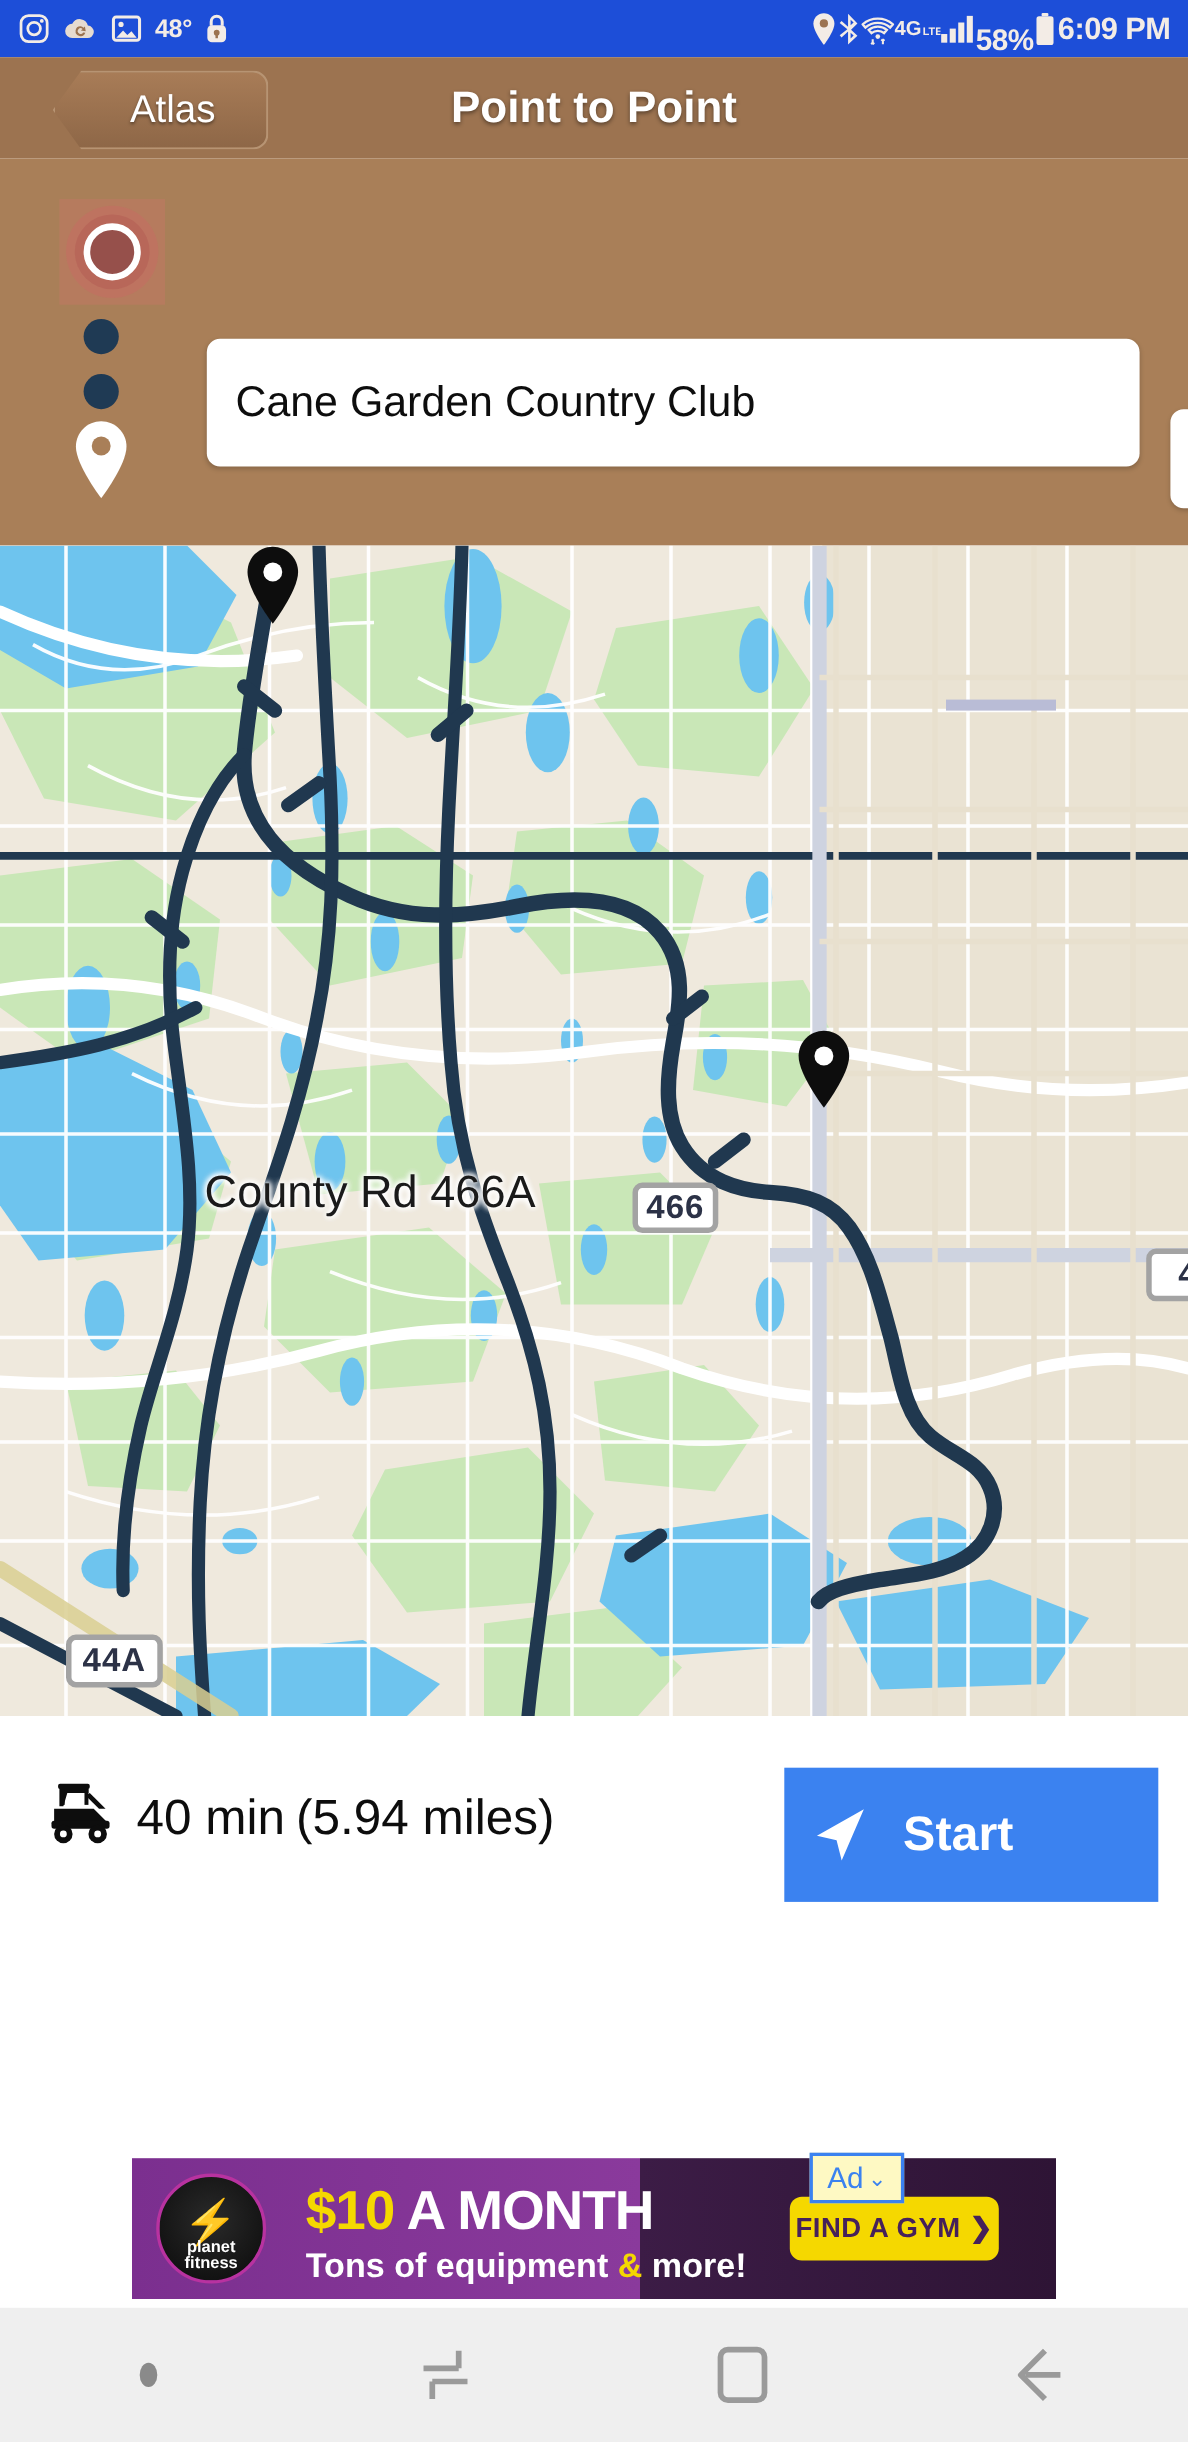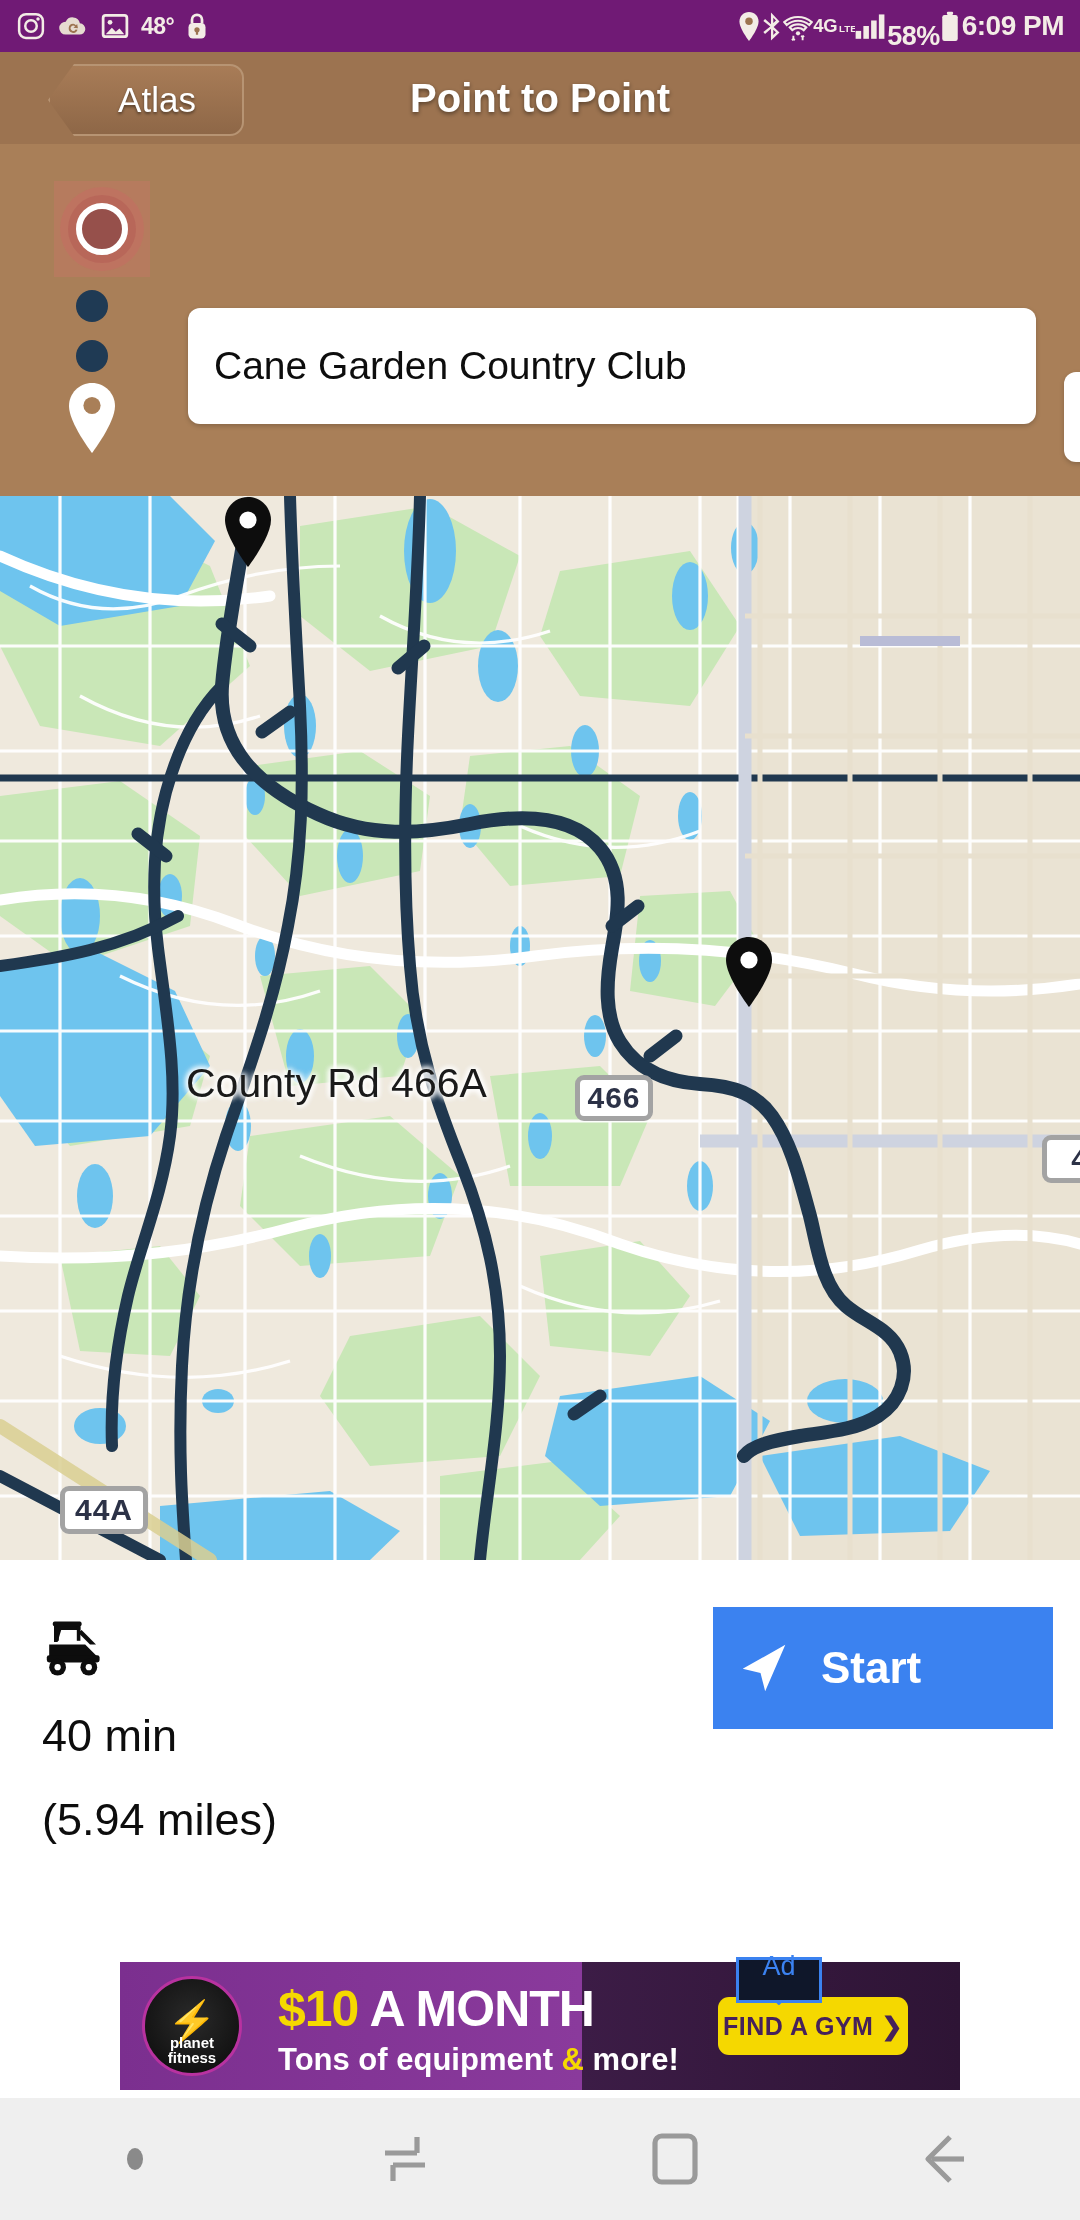--- a/index.html
+++ b/index.html
@@ -6,21 +6,21 @@
   html, body {
     width:1080px; height:2220px;
     font-family:"Liberation Sans", sans-serif;
     background:#ffffff; overflow:hidden;
   }
   #screen { position:relative; width:1080px; height:2220px; overflow:hidden; }
 
   
   #status-bar {
     position:absolute; left:0; top:0; width:1080px; height:52px;
-    background:#701a75; display:flex; align-items:center;
+    background:#1d4ed8; display:flex; align-items:center;
     padding:0 16px; color:#f3ece6;
   }
   .sb-left { display:flex; align-items:center; gap:11px; }
   .sb-right { margin-left:auto; display:flex; align-items:center; }
   .sb-temp { font-size:23px; font-weight:700; letter-spacing:-0.5px; }
   .sb-pct { font-size:27px; font-weight:600; letter-spacing:-0.5px;margin-top:20px; }
   .sb-time { font-size:28px; font-weight:600; letter-spacing:-0.5px; margin-left:2px; }
   .ic { display:block; }
 
   
@@ -115,21 +115,21 @@
   #shield-466a { left:575px; top:1075px; width:78px; height:46px; }
   #shield-right{ left:1042px; top:1135px; width:76px; height:48px; }
 
   
   #summary-bar {
     position:absolute; left:0; top:1560px; width:1080px; height:360px;
     background:#ffffff;
   }
   #route-stats {
     position:absolute; left:42px; top:58px;
-    display:flex; align-items:flex-start; gap:32px;flex-direction:column;
+    display:flex; align-items:flex-end; gap:10px;
   }
   #route-stats .txt { font-size:45px; color:#0d0d0d; }
   #start-button {
     position:absolute; left:713px; top:47px; width:340px; height:122px;
     background:#3b82f0; display:flex; align-items:center; gap:26px;
     padding-left:20px;
   }
   #start-button .lbl {
     color:#ffffff; font-size:44px; font-weight:700;
   }
@@ -163,23 +163,23 @@
   }
   #ad-sub .amp { color:#f5d800; }
   #ad-cta {
     position:absolute; left:598px; top:35px; width:190px; height:58px;
     background:#f5d800; border-radius:11px;
     display:flex; align-items:center; justify-content:center;
     color:#46215a; font-size:25px; font-weight:700; letter-spacing:.5px;
   }
   #ad-badge {
     position:absolute; left:736px; top:1957px; width:86px; height:46px;
-    background:#0f172a; border:3px solid #3b82f0;
+    background:#fef9c3; border:3px solid #3b82f0;
     display:flex; align-items:center; justify-content:center; gap:4px;
-    color:#3b82f0; font-size:27px;flex-direction:column;
+    color:#3b82f0; font-size:27px;
   }
 
   
   #nav-bar {
     position:absolute; left:0; top:2098px; width:1080px; height:122px;
     background:#efefef; display:flex; align-items:center;
   }
   .nav-slot { flex:1; display:flex; align-items:center; justify-content:center; }
 </style>
 </head>

